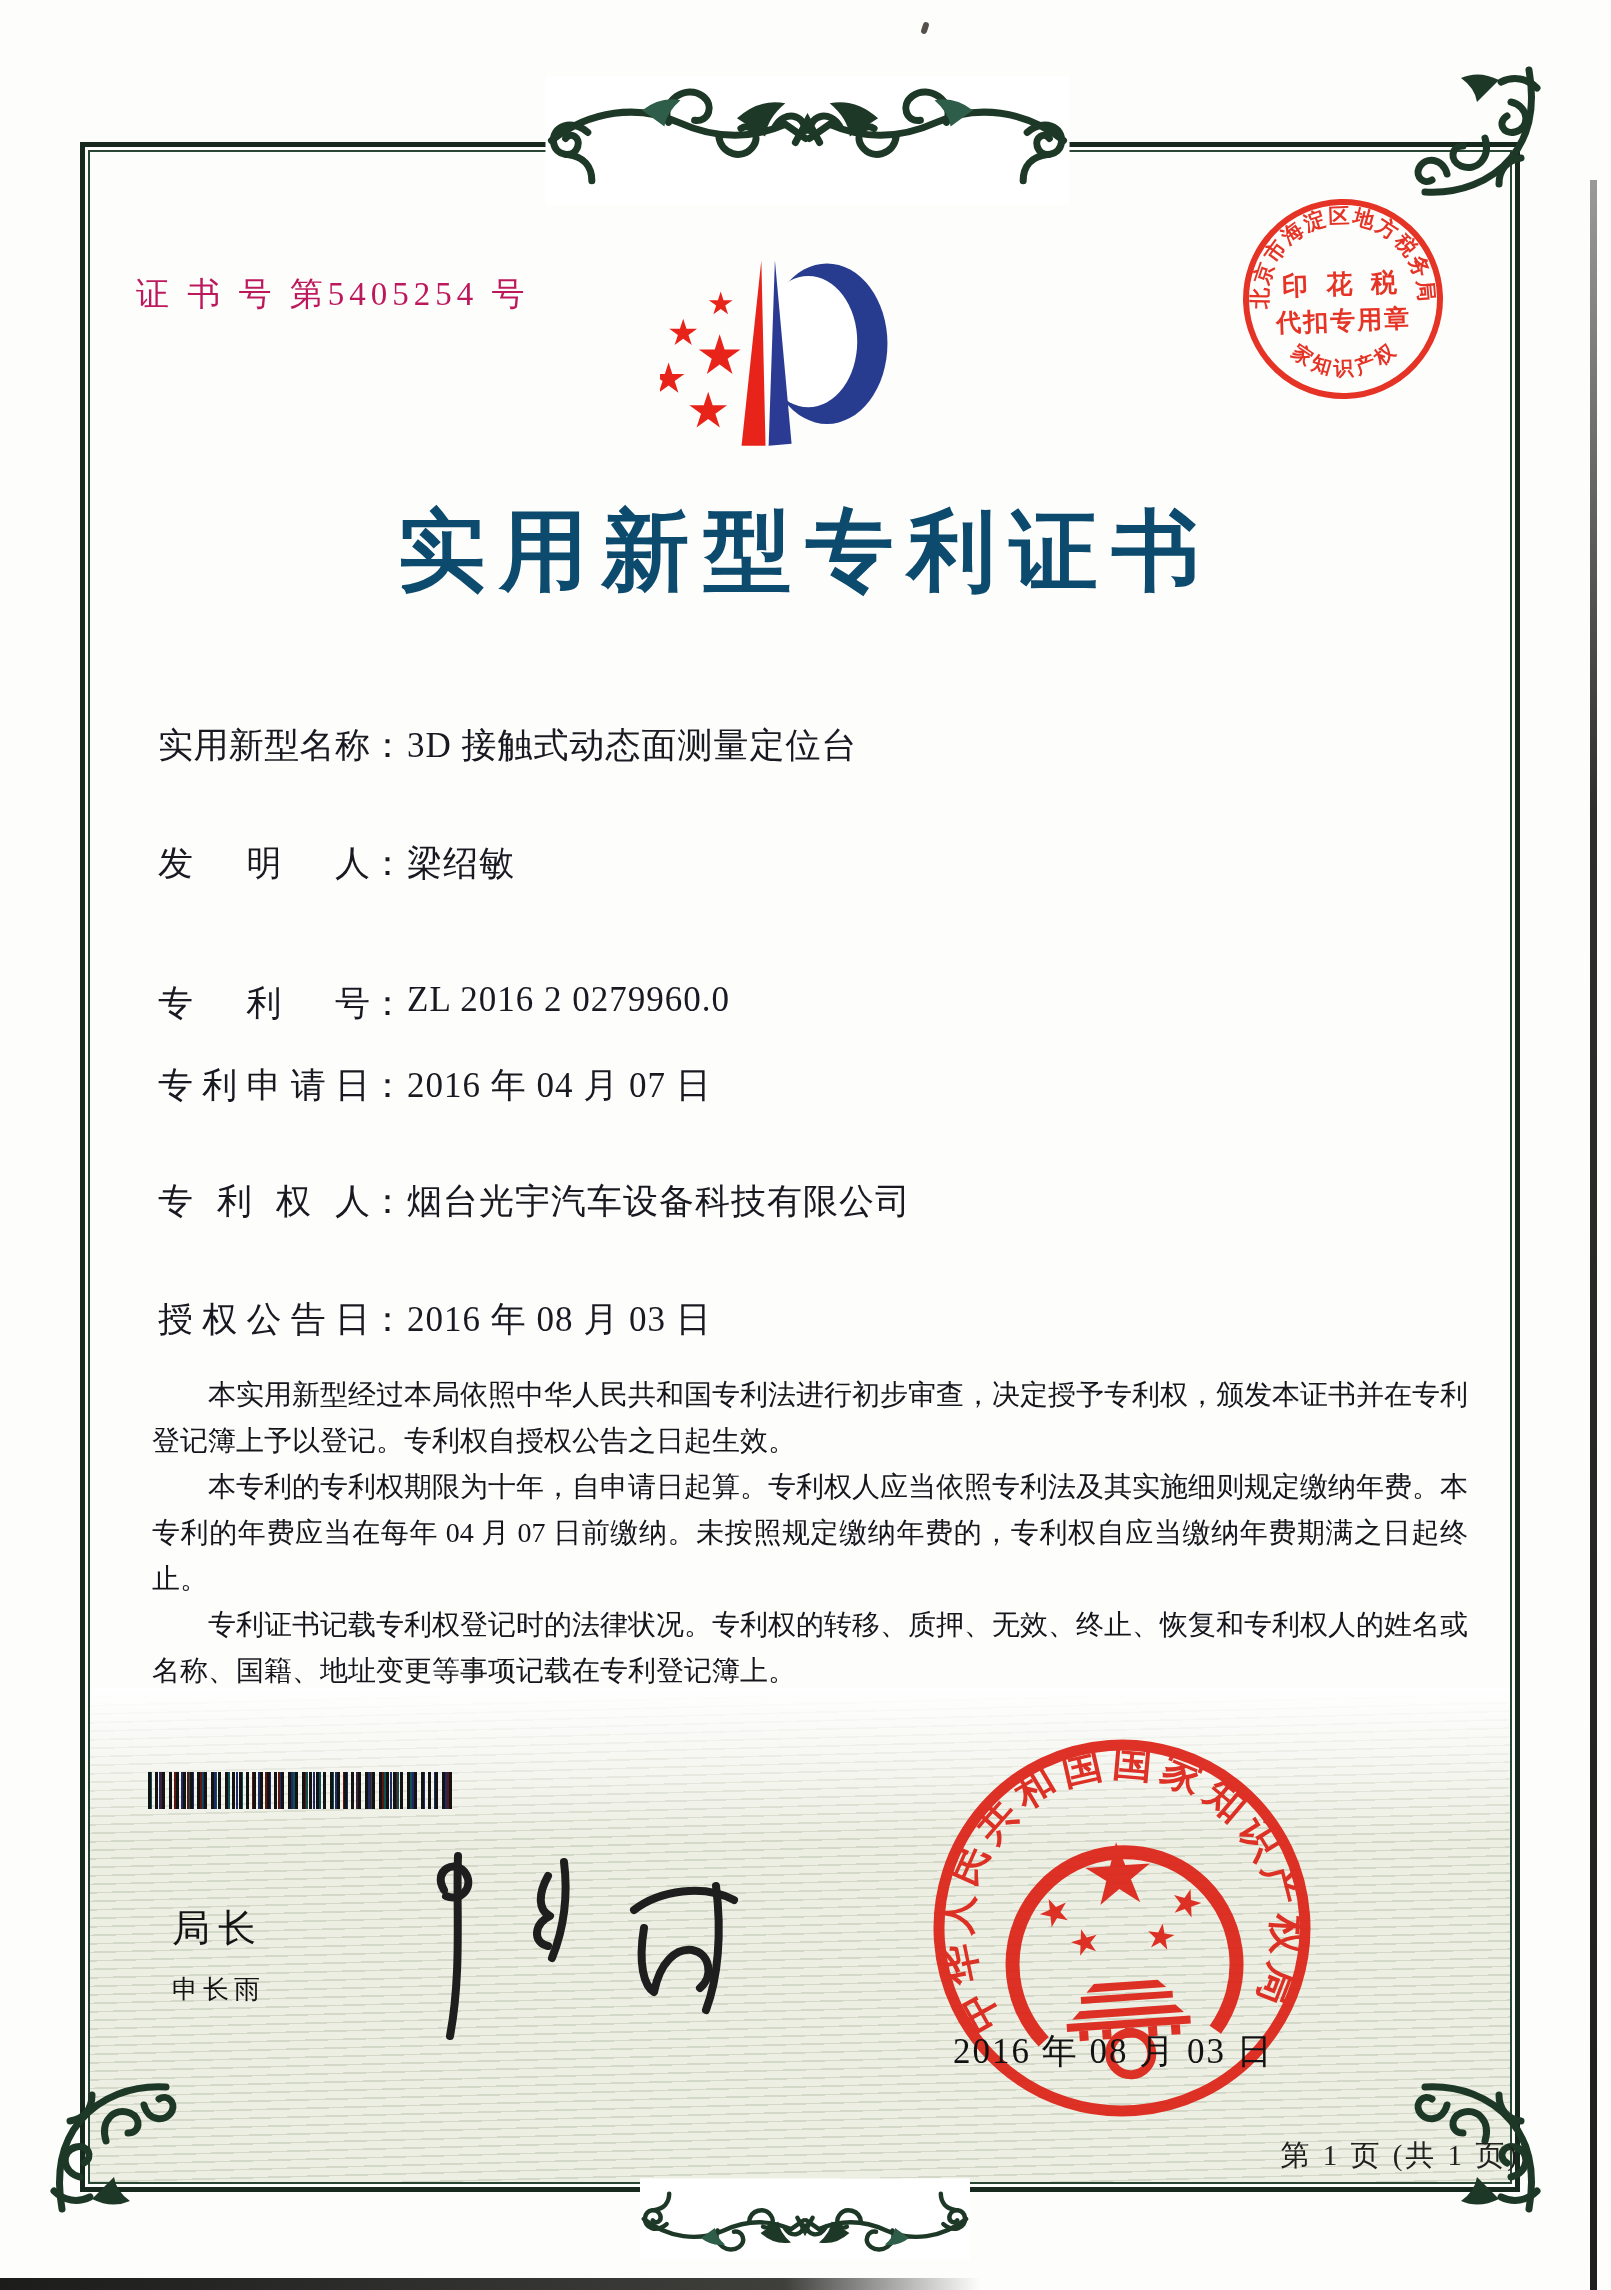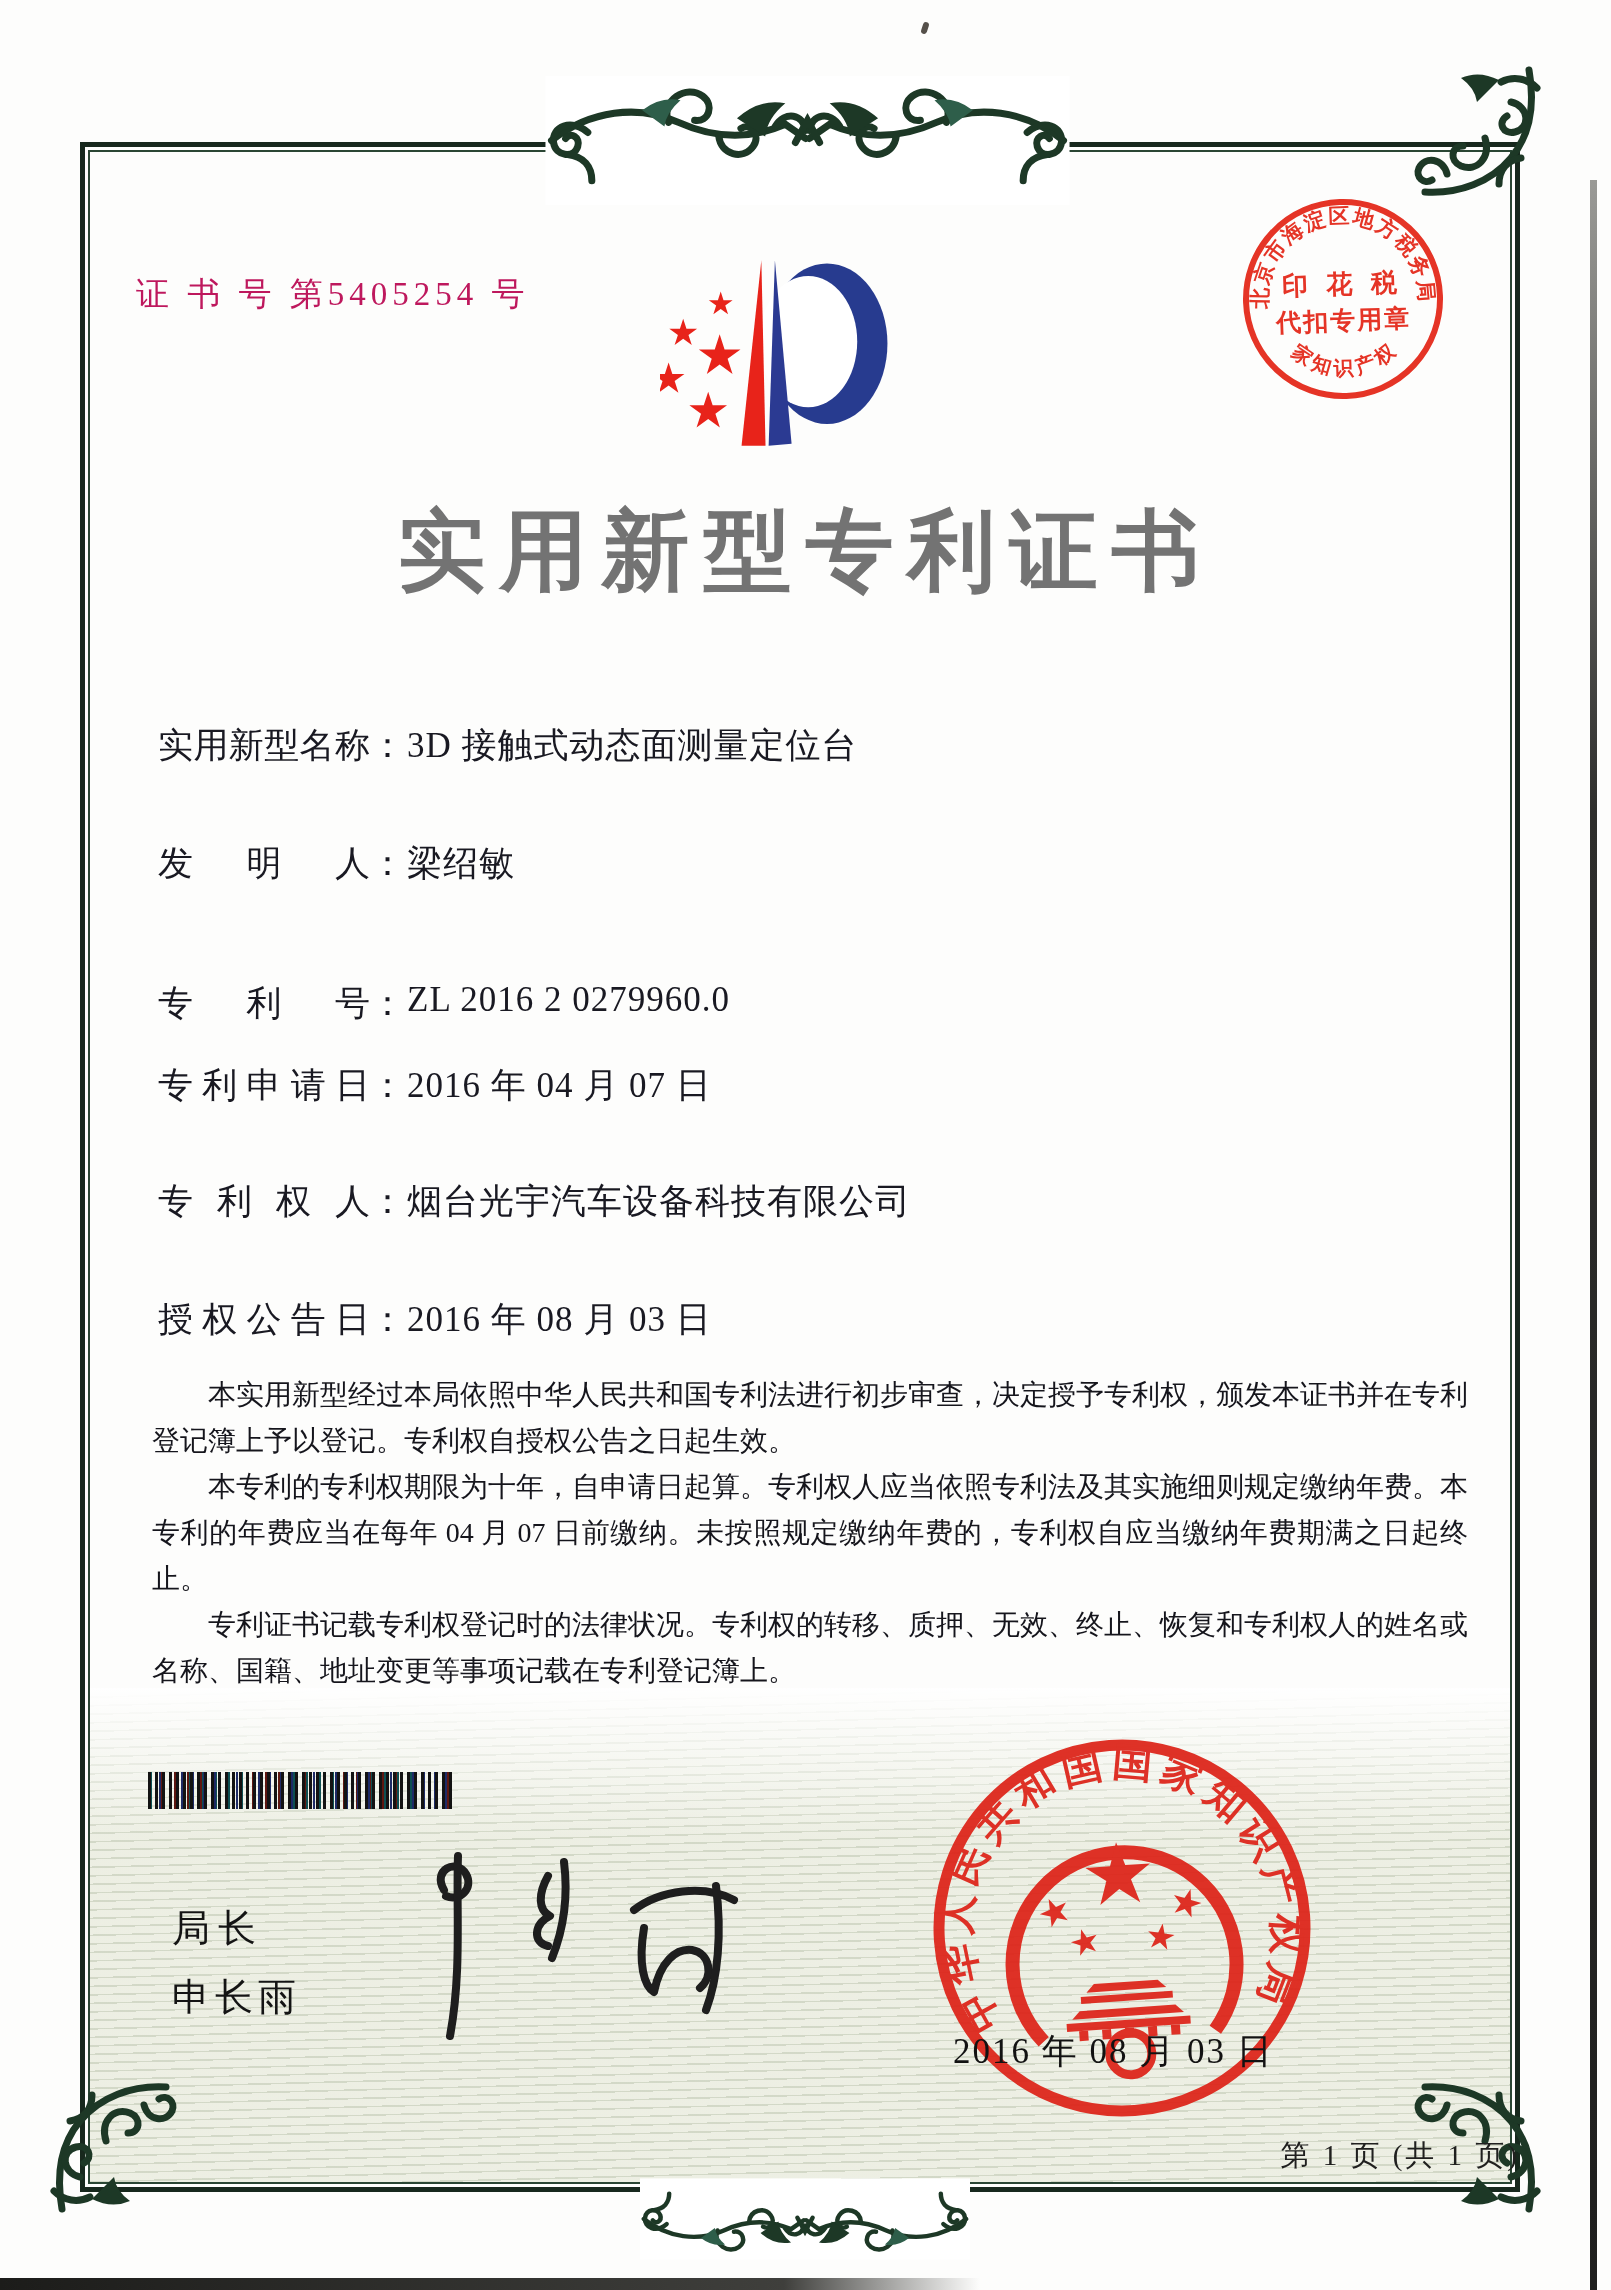--- a/index.html
+++ b/index.html
@@ -26,21 +26,21 @@
         rgba(176,186,156,.55) 0 1.6px,
         rgba(236,238,226,.95) 1.6px 8.5px);
     z-index:0;
   }
   
   .cert-number{
     position:absolute;left:136px;top:272px;font-size:33px;letter-spacing:5px;color:#be185d;
   }
   .title{
     position:absolute;left:0;top:492px;width:1611px;text-align:center;
-    font-size:88px;font-weight:bold;letter-spacing:14px;color:#737373;
+    font-size:88px;font-weight:bold;letter-spacing:14px;color:#0c4a6e;
   }
   
   .field-row{position:absolute;left:158px;white-space:nowrap;font-size:35px;color:#191922;}
   .f-label{display:inline-block;width:212px;text-align:justify;text-align-last:justify;vertical-align:top;}
   .f-colon{display:inline-block;vertical-align:top;}
   .f-value{display:inline-block;margin-left:2px;vertical-align:top;letter-spacing:1px;}
   
   .body-text{
     position:absolute;left:152px;top:1372px;width:1316px;
     font-size:28px;line-height:46px;text-align:justify;color:#15151c;z-index:1;
@@ -49,21 +49,21 @@
   
   .barcode{
     position:absolute;left:148px;top:1772px;width:308px;height:37px;z-index:2;
     background:
       repeating-linear-gradient(90deg,#131313 0 3px,transparent 3px 7px),
       repeating-linear-gradient(90deg,#1d2a66 0 2px,transparent 2px 11px),
       repeating-linear-gradient(90deg,#5e1710 0 2px,#0d4f52 2px 4px,transparent 4px 13px);
   }
   
   .director-label{position:absolute;left:172px;top:1903px;font-size:38px;letter-spacing:8px;color:#141414;z-index:2;}
-  .director-name{position:absolute;left:172px;top:1972px;font-size:38px;letter-spacing:5px;color:#141414;z-index:2;}
+  .director-name{position:absolute;left:172px;top:1972px;font-size:26px;letter-spacing:5px;color:#141414;z-index:2;}
   .signature-svg{position:absolute;left:398px;top:1846px;z-index:2;}
   
   .tax-stamp{position:absolute;left:1236px;top:192px;transform:rotate(-2deg);}
   .big-seal{position:absolute;left:927px;top:1733px;z-index:3;opacity:.93;}
   .seal-date{
     position:absolute;left:953px;top:2028px;font-size:35px;letter-spacing:2px;
     color:#121212;z-index:4;white-space:nowrap;
   }
   
   .footer-page{

